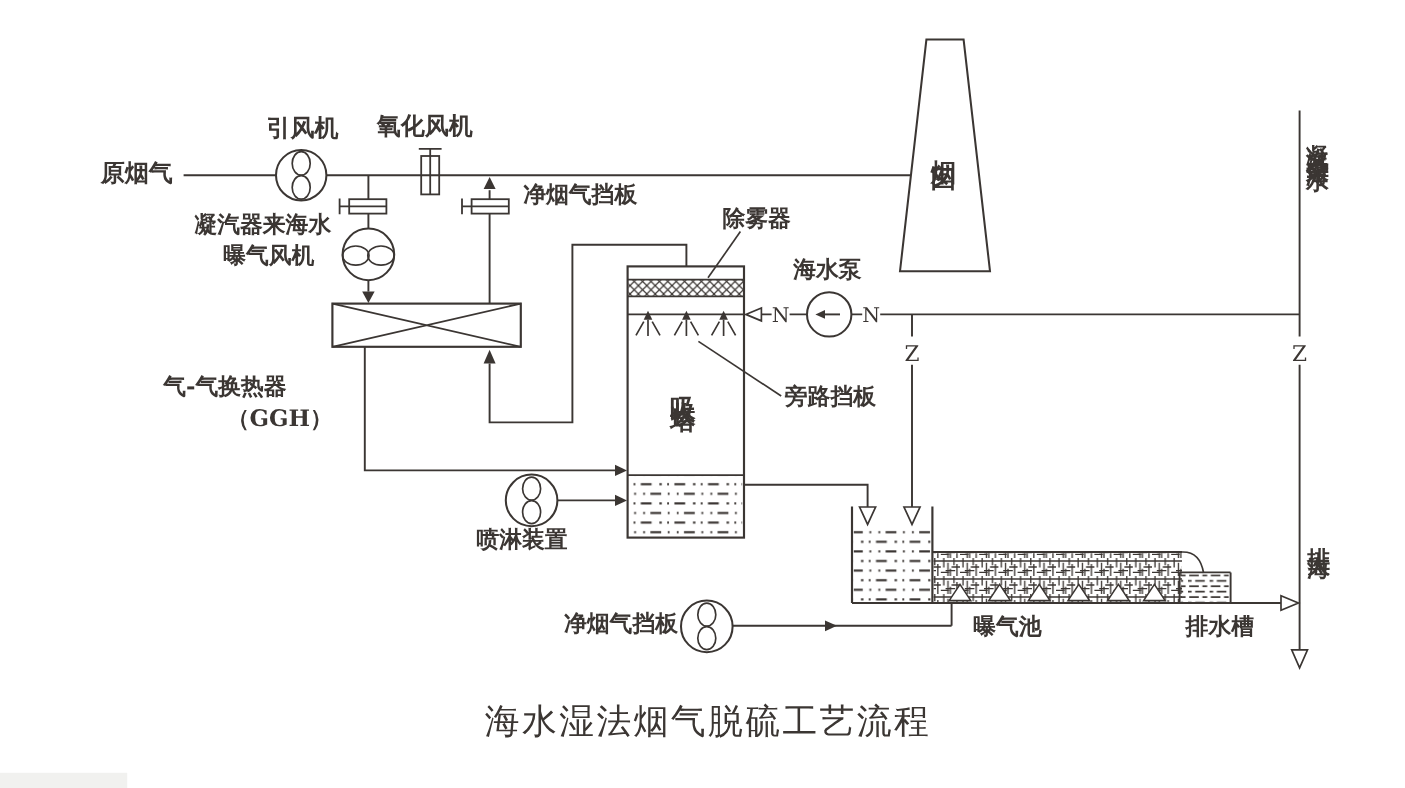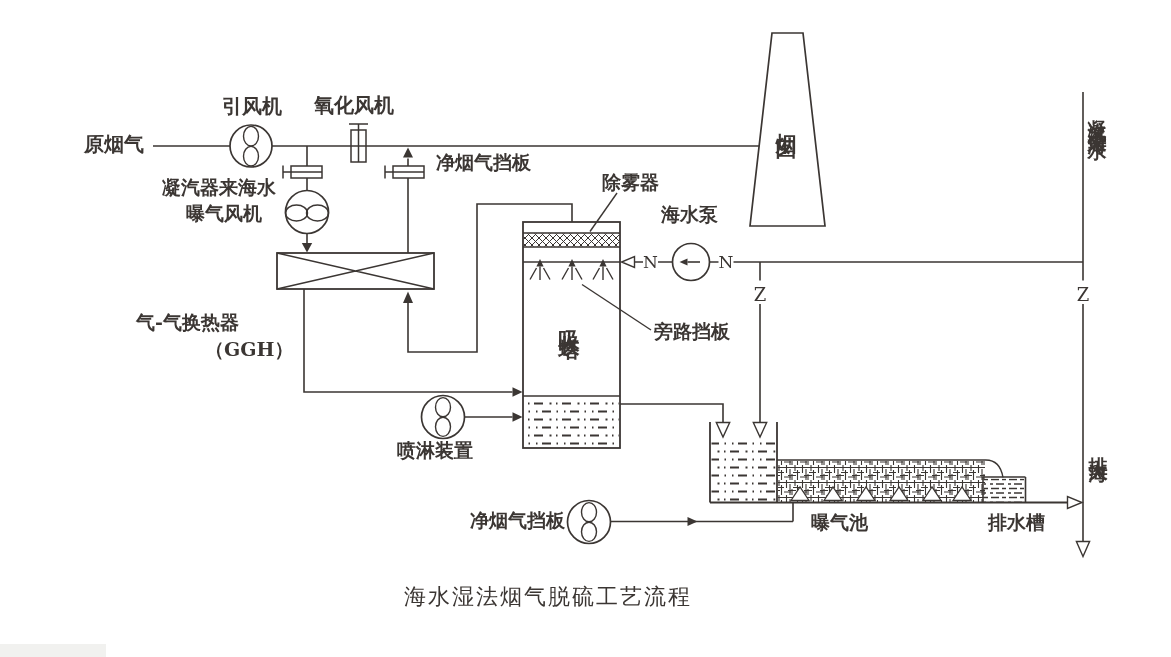--- a/index.html
+++ b/index.html
@@ -3,21 +3,21 @@
 <meta charset="utf-8">
 <style>
   html,body{margin:0;padding:0;background:#fff;}
   #stage{position:relative;width:1171px;height:657px;background:#ffffff;overflow:hidden;
          font-family:"DejaVu Serif","Liberation Serif",serif;}
   #stage svg{position:absolute;left:0;top:0;}
   .lbl{position:absolute;color:#3b3633;font-size:19px;line-height:1.1;white-space:nowrap;
        font-family:"DejaVu Serif","Liberation Serif",serif;font-weight:bold;}
   .lbl.big{font-size:20px;}
   .vlbl{writing-mode:vertical-rl;text-orientation:upright;letter-spacing:4px;}
-  .title{position:absolute;left:404px;top:582px;font-size:22px;letter-spacing:2px;color:#3b3633;
+  .title{position:absolute;left:404px;top:582px;font-size:29px;letter-spacing:2px;color:#3b3633;
          font-family:"DejaVu Serif","Liberation Serif",serif;white-space:nowrap;}
   .artifact{position:absolute;left:0;top:644px;width:106px;height:13px;background:#f1f1ef;}
   .symtext{font-family:"DejaVu Serif","Liberation Serif",serif;fill:#3b3633;}
 </style>
 </head>
 <body>
 
 <div id="stage">
 
 <svg width="1171" height="657" viewBox="0 0 1171 657">
@@ -191,24 +191,24 @@
   <text class="symtext" x="1083" y="300.5" font-size="18" text-anchor="middle">Z</text>
 </svg>
 
 <div class="lbl big" style="left:84px;top:133px">原烟气</div>
 <div class="lbl big" style="left:222px;top:95px">引风机</div>
 <div class="lbl big" style="left:314px;top:94px">氧化风机</div>
 <div class="lbl" style="left:162px;top:177px">凝汽器来海水</div>
 <div class="lbl" style="left:186px;top:203px">曝气风机</div>
 <div class="lbl" style="left:436px;top:152px">净烟气挡板</div>
 <div class="lbl" style="left:136px;top:312px">气-气换热器</div>
-<div class="lbl" style="left:205px;top:339px">（GGH）</div>
+<div class="lbl" style="left:189px;top:339px">（GGH）</div>
 <div class="lbl" style="left:602px;top:172px">除雾器</div>
 <div class="lbl" style="left:654px;top:321px">旁路挡板</div>
-<div class="lbl" style="left:661px;top:204px">海水泵</div>
+<div class="lbl" style="left:661px;top:215px">海水泵</div>
 <div class="lbl" style="left:397px;top:440px">喷淋装置</div>
 <div class="lbl" style="left:470px;top:510px">净烟气挡板</div>
 <div class="lbl" style="left:811px;top:512px">曝气池</div>
 <div class="lbl" style="left:988px;top:512px">排水槽</div>
 
 <div class="lbl vlbl" style="left:558px;top:314px;font-size:21px">吸收塔</div>
 <div class="lbl vlbl" style="left:775px;top:116px;font-size:21px;letter-spacing:5px">烟囱</div>
 <div class="lbl vlbl" style="left:1087px;top:105px">凝汽器来海水</div>
 <div class="lbl vlbl" style="left:1088px;top:441px">排大海</div>
 

